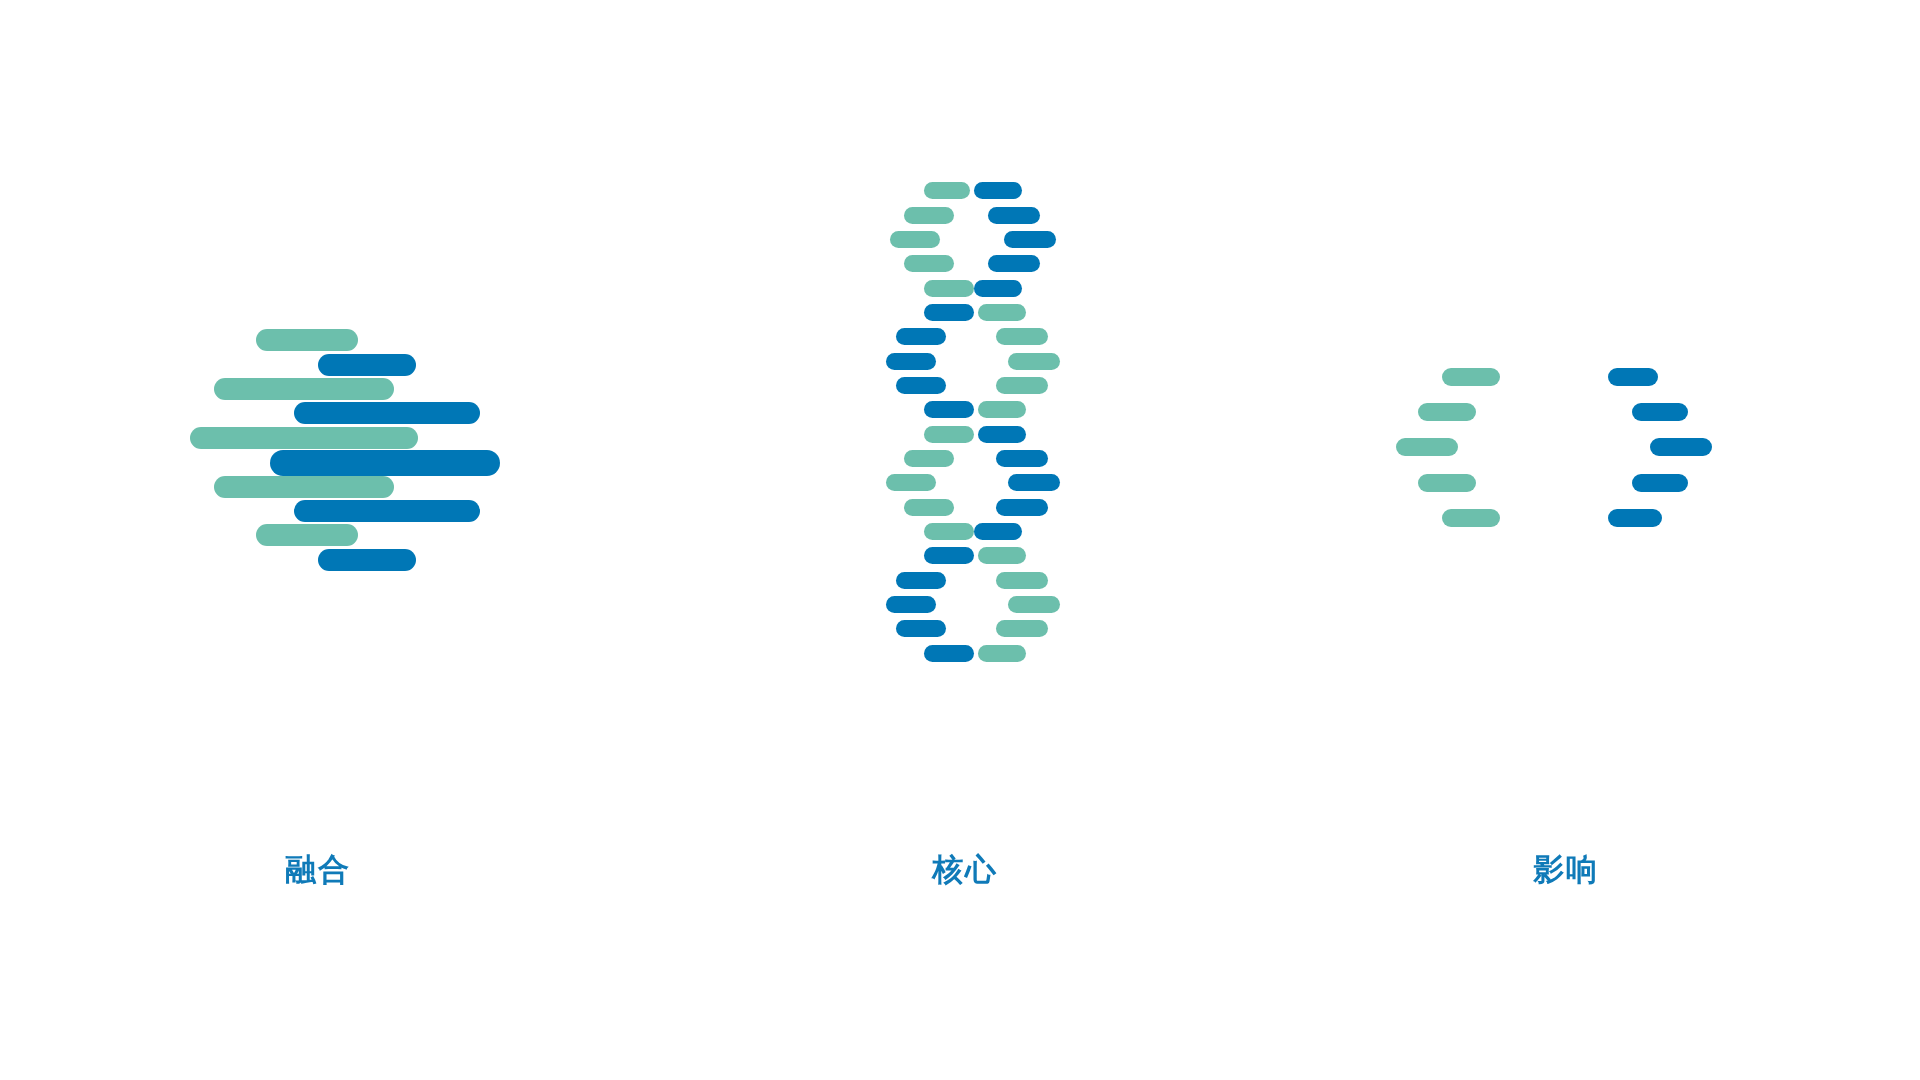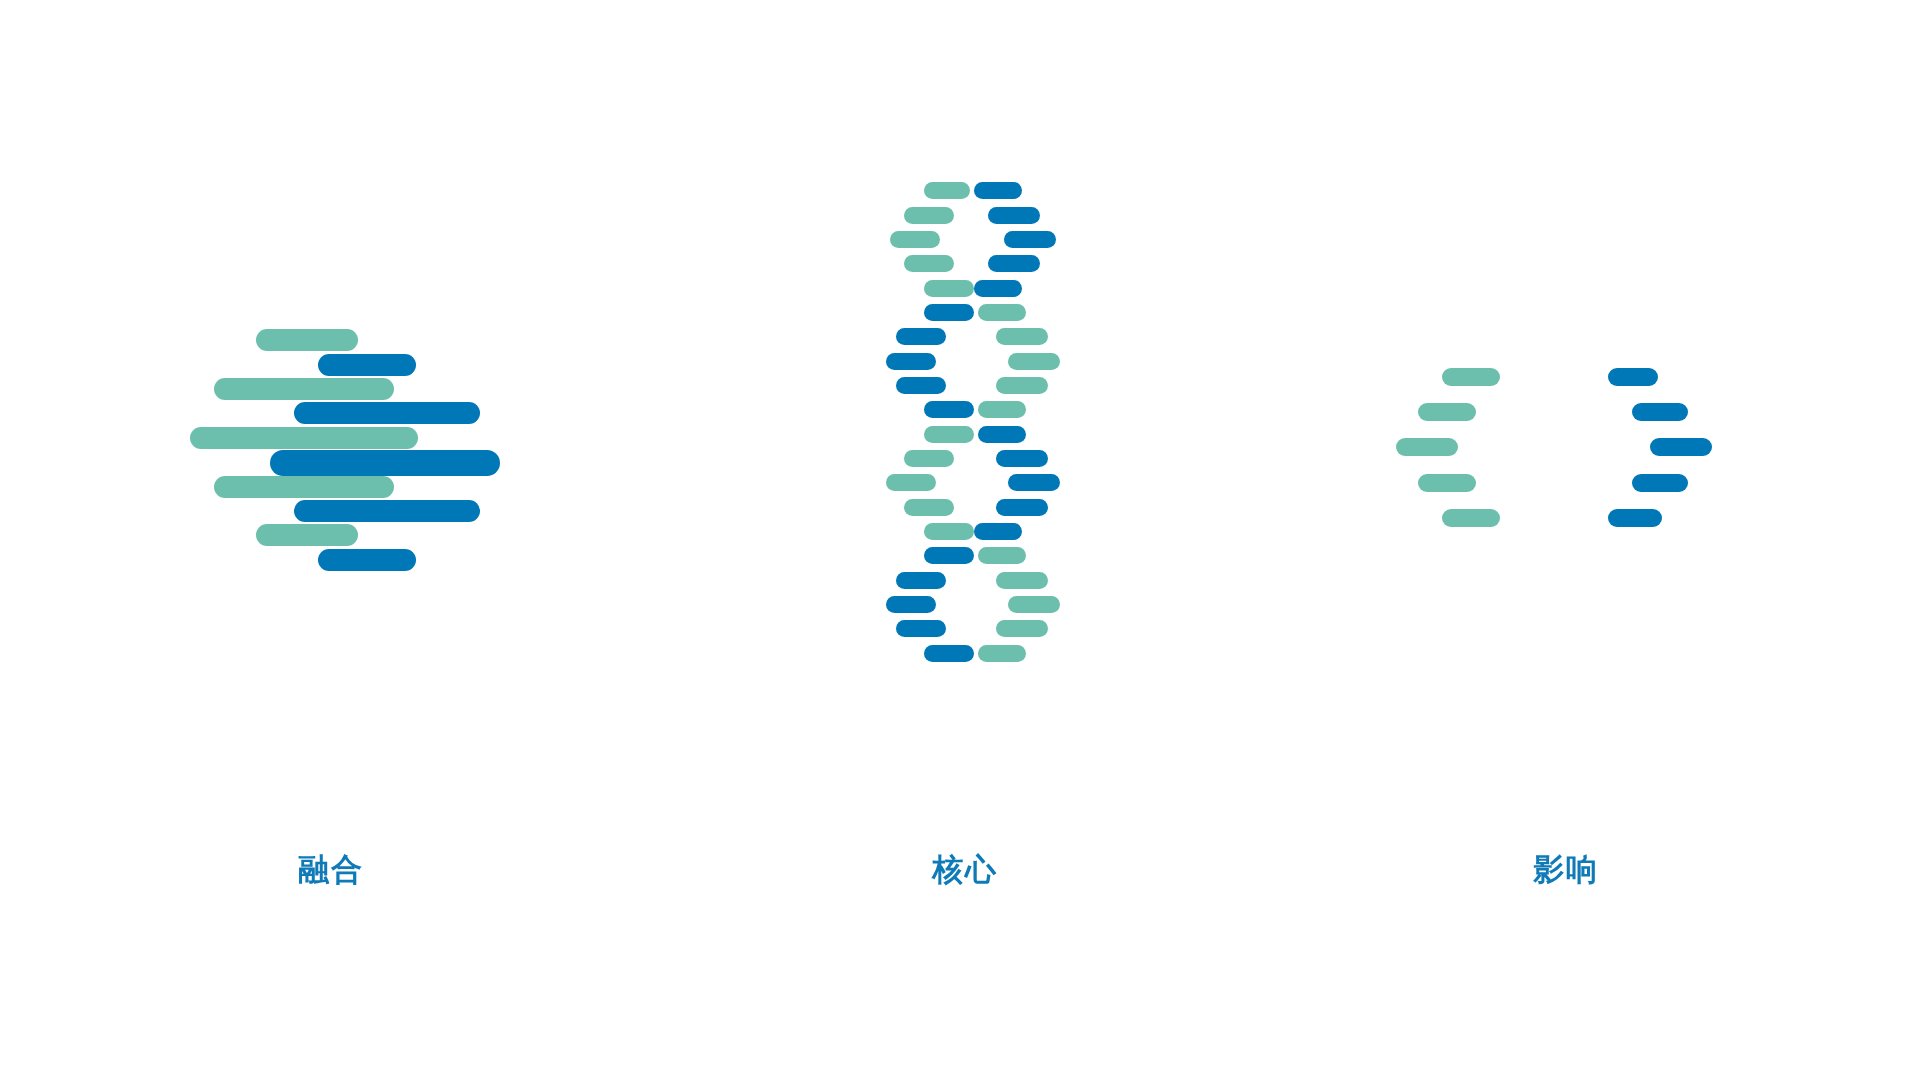--- a/index.html
+++ b/index.html
@@ -45,21 +45,21 @@
     text-align: center;
     font-weight: bold;
     white-space: nowrap;
     letter-spacing: 0.06em;
   }
 </style>
 </head>
 <body>
 
 <div id="stage" style="width: 1920px; height: 1080px; background: rgb(255, 255, 255);">
-    <div class="glyph-panel" style="left: 0px; width: 1868px; padding-left: 26px;">
+    <div class="glyph-panel" style="left: 0px; width: 1868px;">
       <div class="glyph-canvas" style="left: 180px; top: 320px; width: 330px; height: 260px;">
         <div class="bar" style="left: 76px; top: 9px; width: 102px; height: 22px; background: rgb(108, 191, 172);"></div>
         <div class="bar" style="left: 138px; top: 34px; width: 98px; height: 22px; background: rgb(0, 119, 182);"></div>
         <div class="bar" style="left: 34px; top: 58px; width: 180px; height: 22px; background: rgb(108, 191, 172);"></div>
         <div class="bar" style="left: 114px; top: 82px; width: 186px; height: 22px; background: rgb(0, 119, 182);"></div>
         <div class="bar" style="left: 10px; top: 107px; width: 228px; height: 22px; background: rgb(108, 191, 172);"></div>
         <div class="bar" style="left: 90px; top: 130px; width: 230px; height: 26px; background: rgb(0, 119, 182);"></div>
         <div class="bar" style="left: 34px; top: 156px; width: 180px; height: 22px; background: rgb(108, 191, 172);"></div>
         <div class="bar" style="left: 114px; top: 180px; width: 186px; height: 22px; background: rgb(0, 119, 182);"></div>
         <div class="bar" style="left: 76px; top: 204px; width: 102px; height: 22px; background: rgb(108, 191, 172);"></div>

